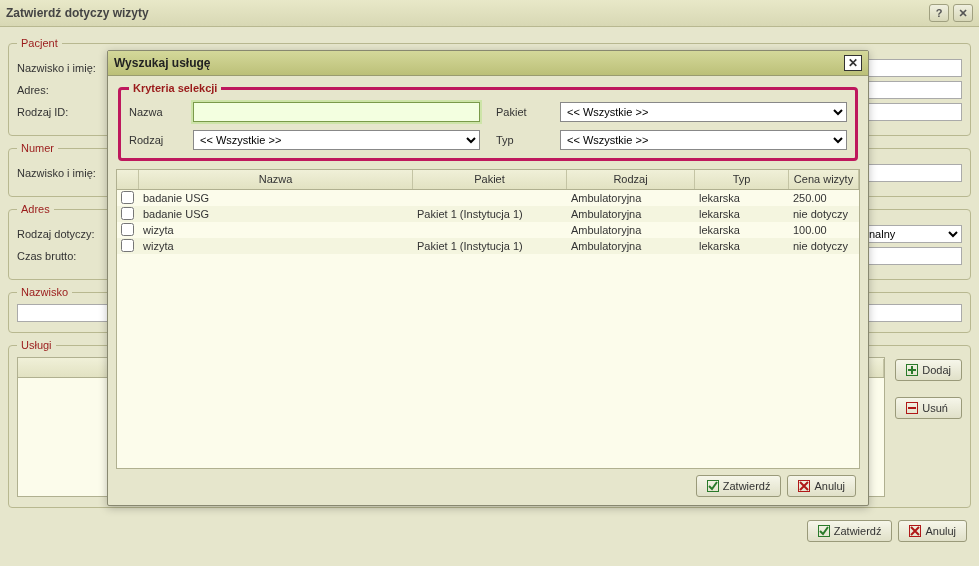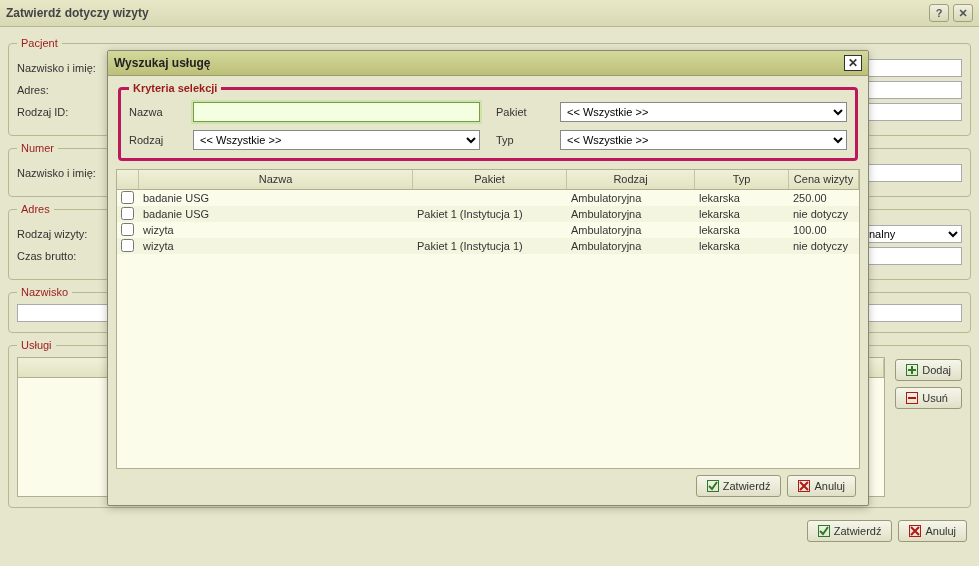--- a/index.html
+++ b/index.html
@@ -242,21 +242,21 @@
     <legend>Numer</legend>
     <div class="form-row">
       <span class="form-label">Nazwisko i imię:</span>
       <input class="form-input" style="">
     </div>
   </fieldset>
 
   <fieldset class="section">
     <legend>Adres</legend>
     <div class="form-row">
-      <span class="form-label">Rodzaj wizyty:</span>
+      <span class="form-label">Rodzaj dotyczy:</span>
       <input class="form-input" style="flex: 1 1 0%;">
       <select class="form-select" style="width:100px;margin-left:24px;">
         <option>nalny</option>
       </select>
     </div>
     <div class="form-row">
       <span class="form-label">Czas brutto:</span>
       <input class="form-input" style="">
     </div>
   </fieldset>
@@ -266,21 +266,21 @@
     <input class="form-input" style="width: 100%;">
   </fieldset>
 
   <fieldset class="section" style="display:flex; gap:10px; align-items:flex-start;">
     <legend>Usługi</legend>
     <div class="list-box" style="flex:1;">
       <div class="list-header">
         <div style="width:100%;">Nazwa</div>
       </div>
     </div>
-    <div style="display:flex; flex-direction:column; gap:6px; padding-top:2px;justify-content:flex-end;">
+    <div style="display:flex; flex-direction:column; gap:16px; padding-top:2px;justify-content:flex-end;">
       <button class="btn">
         <span class="icon-box icon-green">
           <svg viewBox="0 0 10 10">
               <path d="M5 1v8M1 5h8" stroke="#2a7a2a" stroke-width="2" fill="none"></path>
             </svg>
         </span>
         <span>Dodaj</span>
       </button>
       <button class="btn">
         <span class="icon-box icon-minus">

